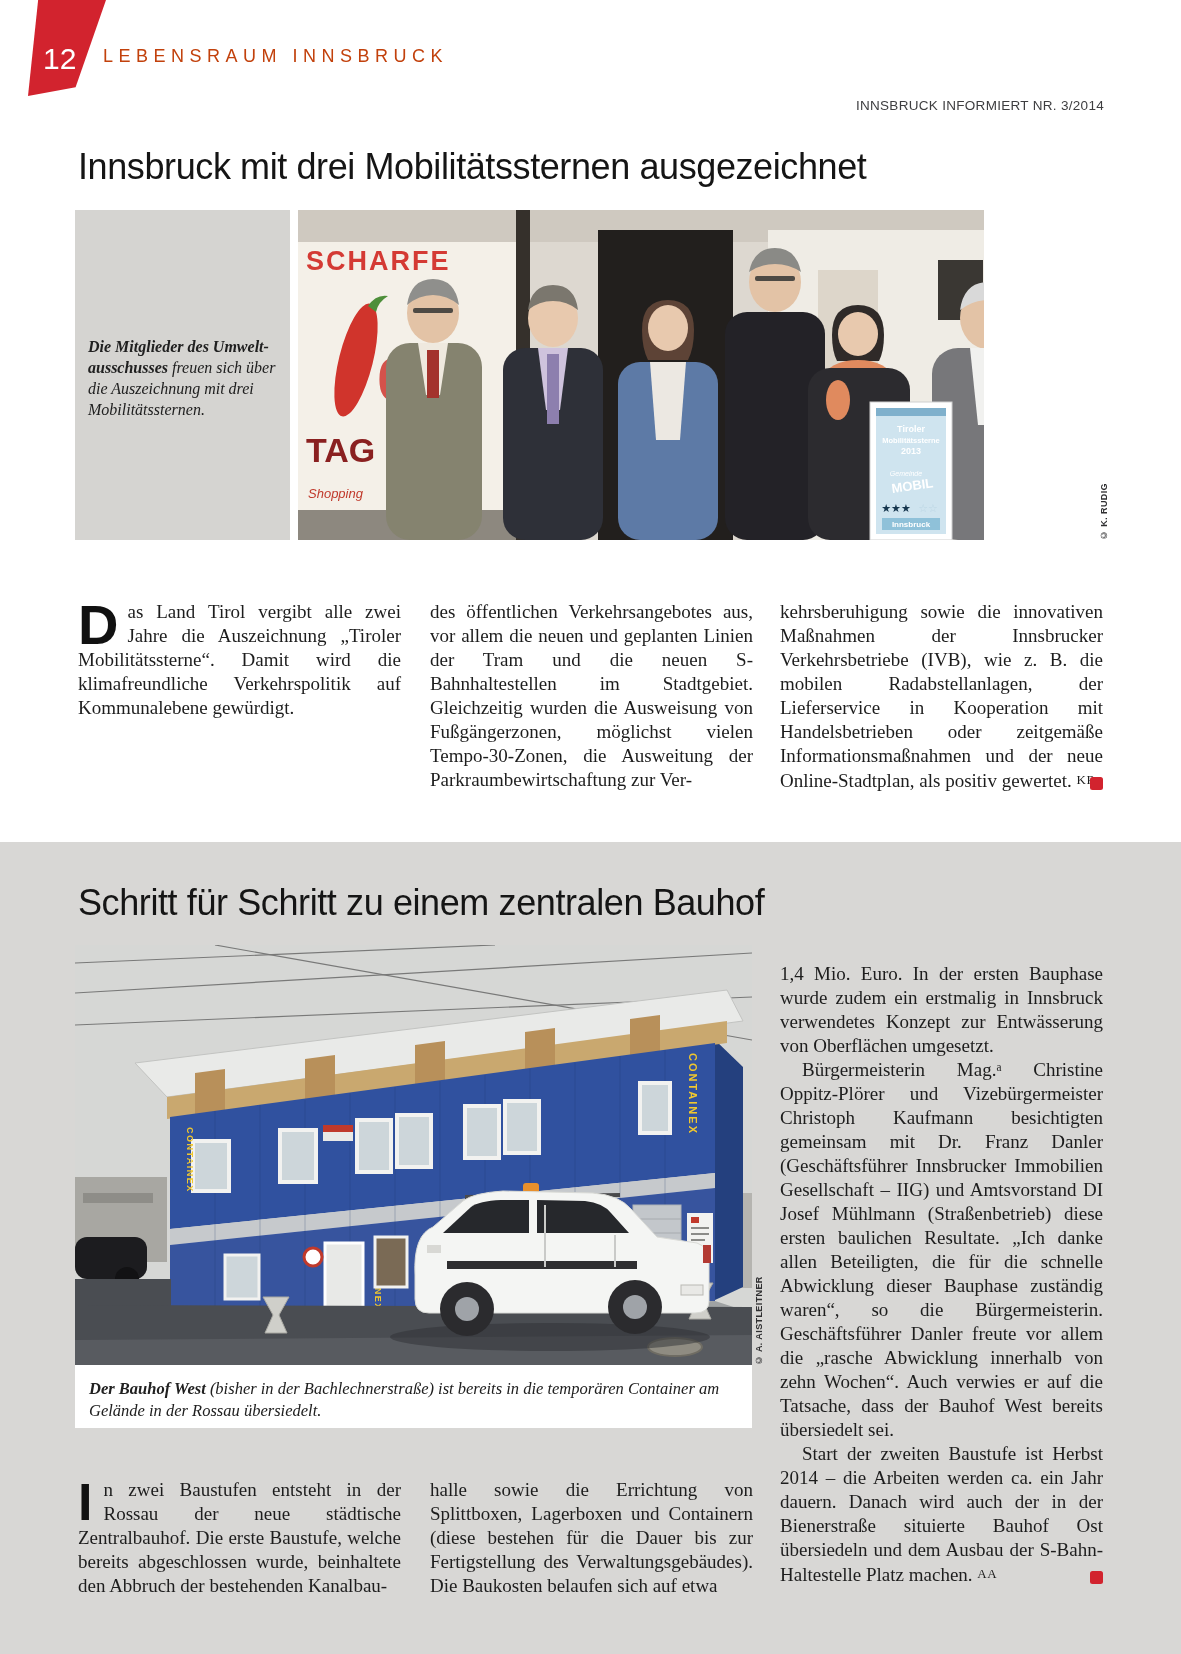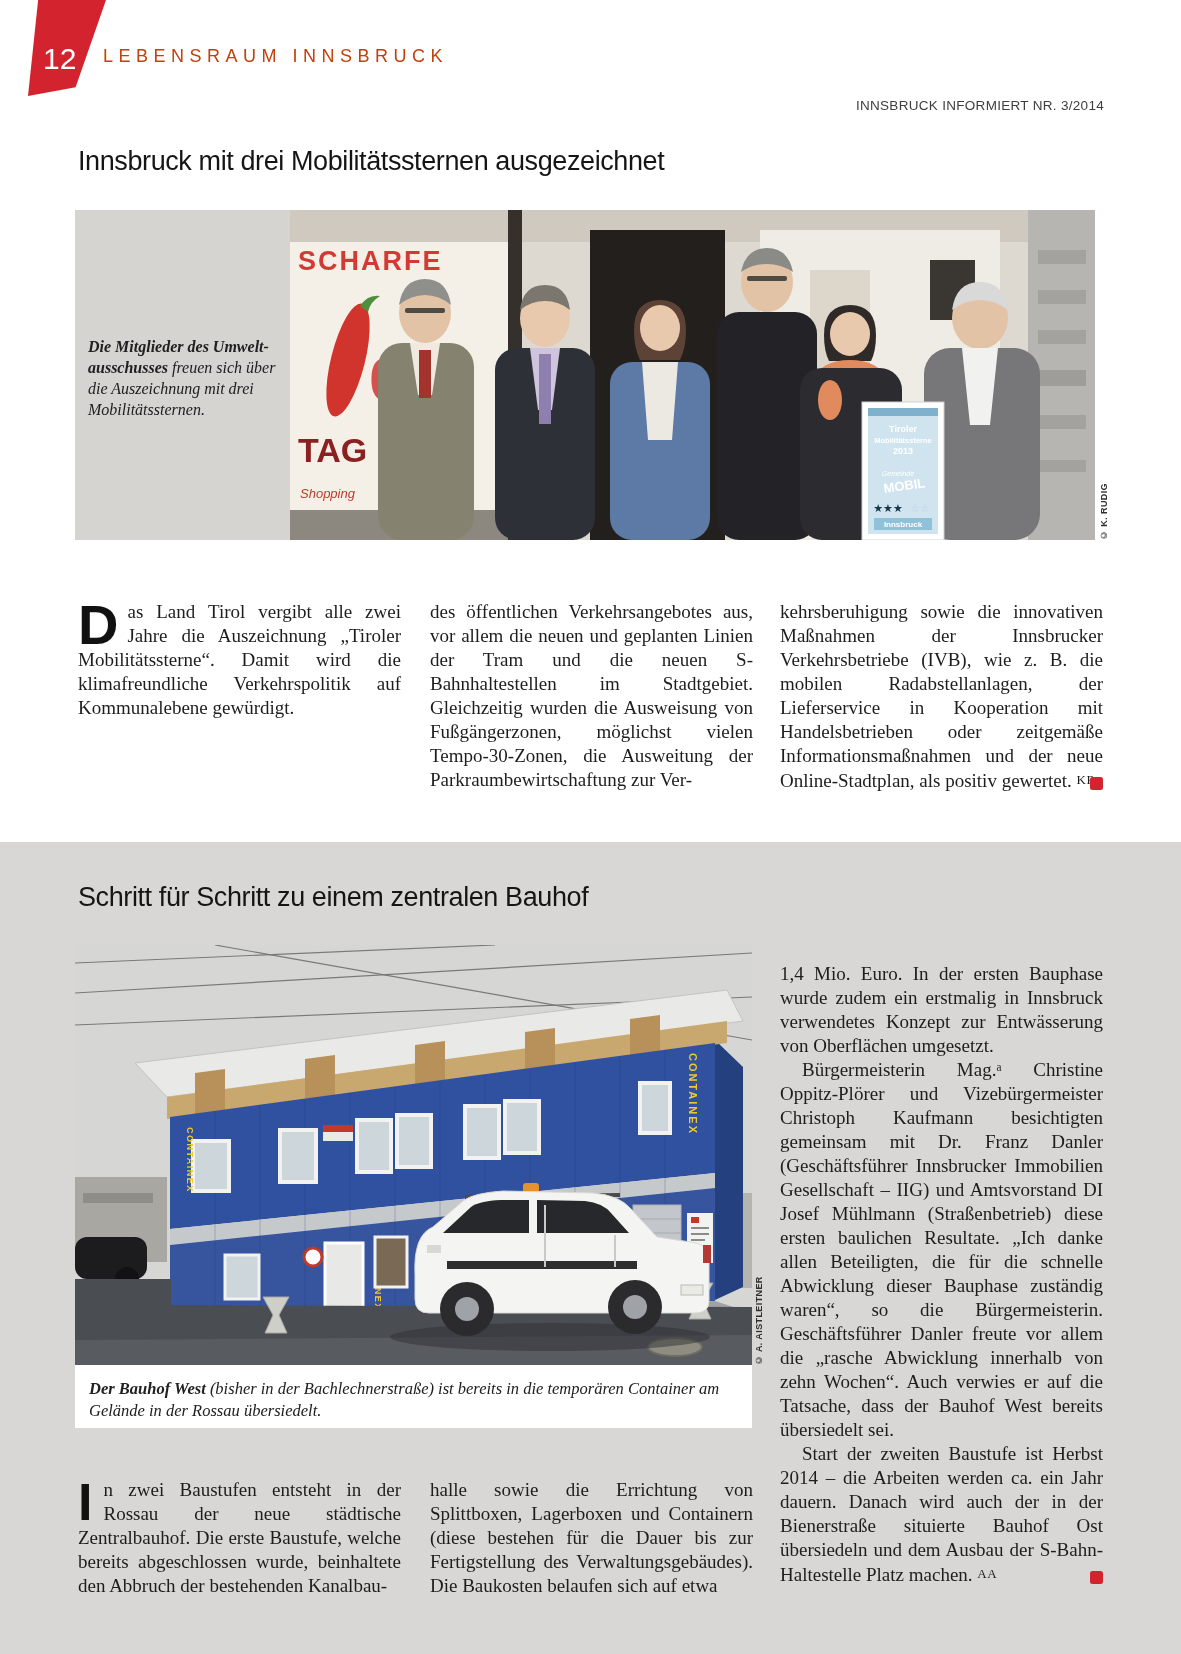--- a/index.html
+++ b/index.html
@@ -11,27 +11,27 @@
             clip-path:polygon(13% 0,100% 0,61% 91%,0 100%);}
   .page-num{position:absolute;left:15px;top:42px;color:#ffffff;
             font-family:"Liberation Sans",sans-serif;font-size:30px;}
   .section-title{position:absolute;left:103px;top:46px;font-family:"Liberation Sans",sans-serif;
             font-size:18px;letter-spacing:5.5px;color:#c2410c;white-space:nowrap;}
   .issue-info{position:absolute;right:77px;top:50px;font-family:"Liberation Sans",sans-serif;
             font-size:13.5px;letter-spacing:.3px;color:#3e3e40;white-space:nowrap;margin-top:48px;}
 
   
   .headline{position:absolute;left:78px;font-family:"Liberation Sans",sans-serif;
-            font-size:27px;letter-spacing:-.4px;color:#151515;white-space:nowrap;}
+            font-size:36px;letter-spacing:-.4px;color:#151515;white-space:nowrap;}
 
   
   .capbox1{position:absolute;left:75px;top:210px;width:215px;height:330px;background:#d5d4d1;}
   .capbox1 .cap-text{position:absolute;left:13px;top:126px;width:188px;
             font-style:italic;font-size:16px;line-height:21px;color:#202020;}
-  .photo1{position:absolute;left:290px;top:210px;width:805px;height:330px;overflow:hidden;}
+  .photo1{position:absolute;left:298px;top:210px;width:686px;height:330px;overflow:hidden;}
   .photo2wrap{position:absolute;left:75px;top:945px;width:677px;}
   .photo2{width:677px;height:420px;display:block;}
   .capstrip2{background:#ffffff;padding:13px 10px 12px 14px;height:63px;box-sizing:border-box;}
   .capstrip2 .cap-text{font-style:italic;font-size:16.5px;line-height:21.5px;color:#202020;}
   .cap-lead{font-weight:700;font-style:italic;}
   .credit{position:absolute;writing-mode:vertical-rl;transform:rotate(180deg);
           font-family:"Liberation Sans",sans-serif;font-size:9px;font-weight:700;
           color:#2f2f31;letter-spacing:.4px;white-space:nowrap;}
   .credit1{left:1099px;top:412px;height:128px;}
   .credit2{left:754px;top:1235px;height:130px;}

